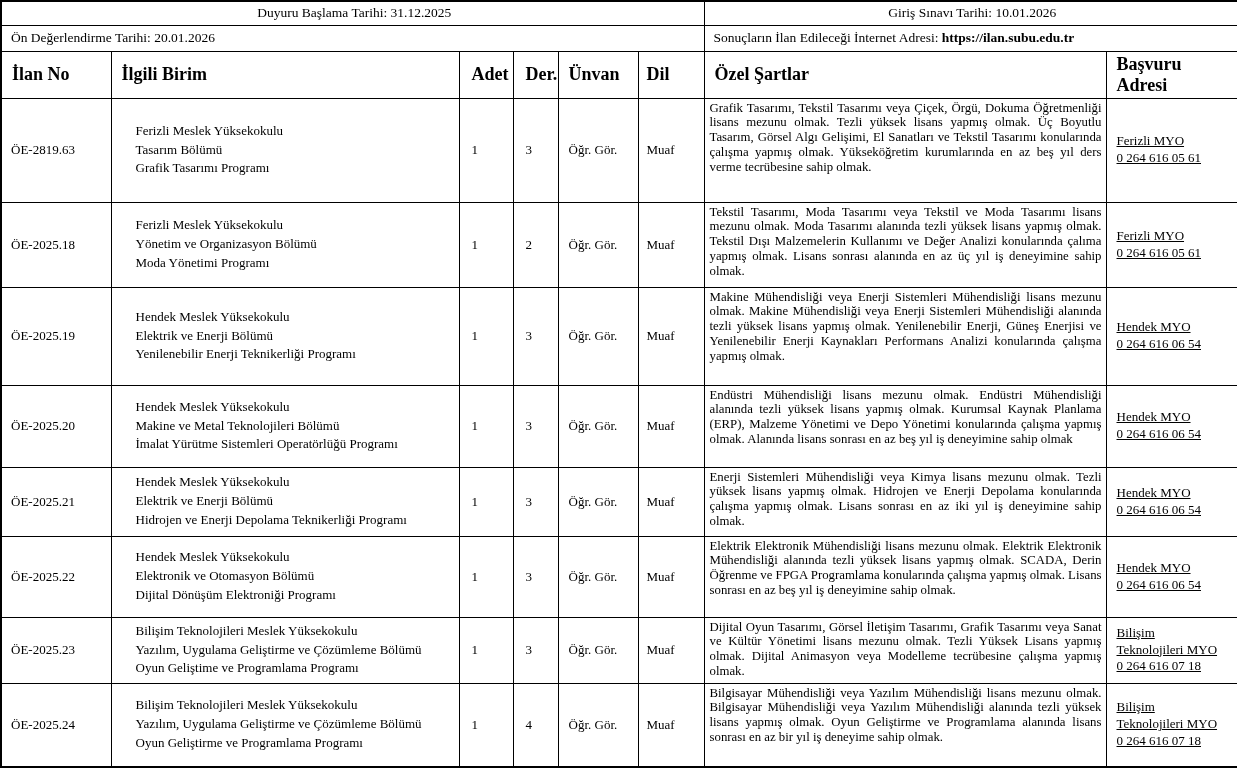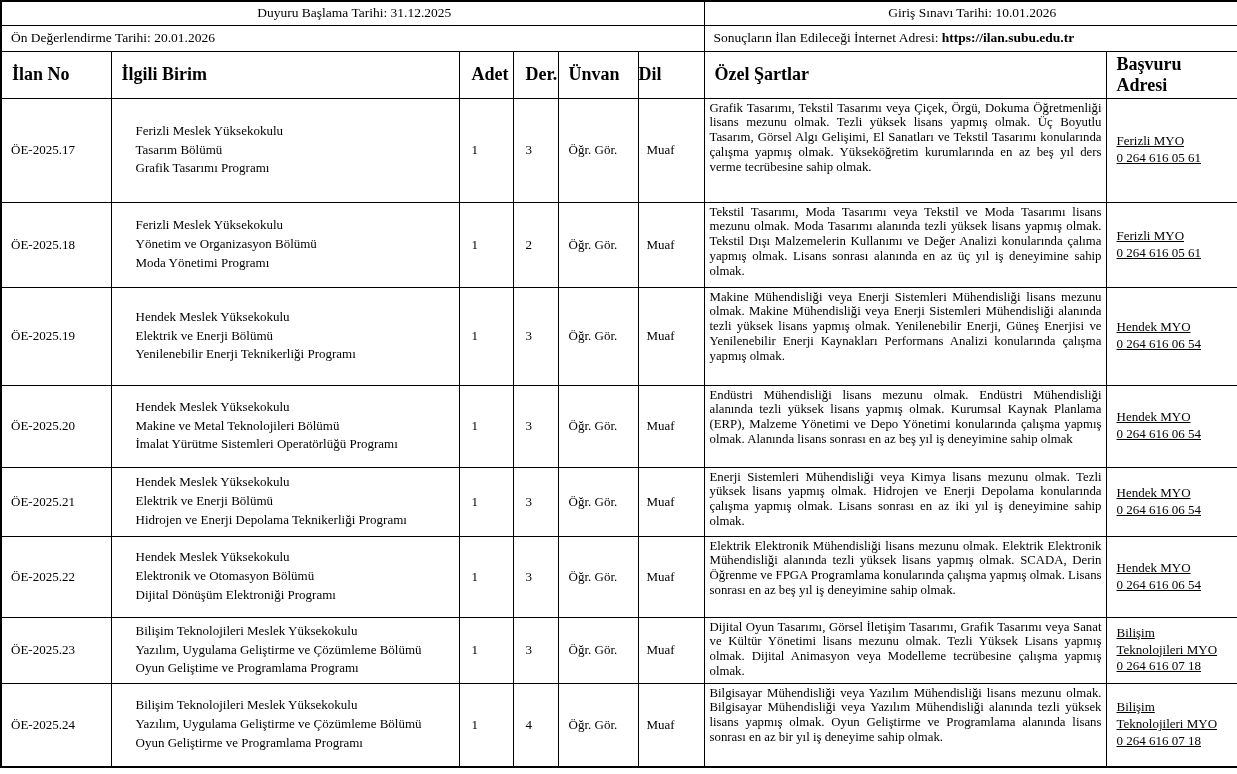--- a/index.html
+++ b/index.html
@@ -26,21 +26,21 @@
     padding-left: 9px;
     font-size: 13.5px;
   }
   tr.header-row th {
     text-align: left;
     font-weight: bold;
     font-size: 18px;
     padding-left: 10px;
   }
   tr.header-row th.c-adet, tr.header-row th.c-der { padding-left: 12px; }
-  tr.header-row th.c-dil { padding-left: 0; }
+  tr.header-row th.c-dil { padding-left: 8px; }
   td.c-ilan { padding-left: 9px; }
   td.c-birim { padding-left: 24px; white-space: pre-line; line-height: 1.45; }
   td.c-adet, td.c-der { padding-left: 12px; }
   td.c-dil { padding-left: 8px; }
   td.c-sartlar {
     vertical-align: top;
     text-align: justify;
     font-size: 12.8px;
     line-height: 1.16;
     padding: 2px 4px 2px 5px;
@@ -91,21 +91,21 @@
     <th class="c-birim">İlgili Birim</th>
     <th class="c-adet">Adet</th>
     <th class="c-der">Der.</th>
     <th class="c-unvan">Ünvan</th>
     <th class="c-dil">Dil</th>
     <th class="c-sartlar-h">Özel Şartlar</th>
     <th class="c-basvuru-h">Başvuru Adresi</th>
   </tr>
 
   <tr class="h-r1">
-    <td class="c-ilan">ÖE-2025.17</td>
+    <td class="c-ilan">ÖE-2819.63</td>
     <td class="c-birim">Ferizli Meslek Yüksekokulu
 Tasarım Bölümü
 Grafik Tasarımı Programı</td>
     <td class="c-adet">1</td>
     <td class="c-der">3</td>
     <td class="c-unvan">Öğr. Gör.</td>
     <td class="c-dil">Muaf</td>
     <td class="c-sartlar">Grafik Tasarımı, Tekstil Tasarımı veya Çiçek, Örgü, Dokuma Öğretmenliği lisans mezunu olmak. Tezli yüksek lisans yapmış olmak. Üç Boyutlu Tasarım, Görsel Algı Gelişimi, El Sanatları ve Tekstil Tasarımı konularında çalışma yapmış olmak. Yükseköğretim kurumlarında en az beş yıl ders verme tecrübesine sahip olmak.</td>
     <td class="c-basvuru">Ferizli MYO
 0 264 616 05 61</td>

